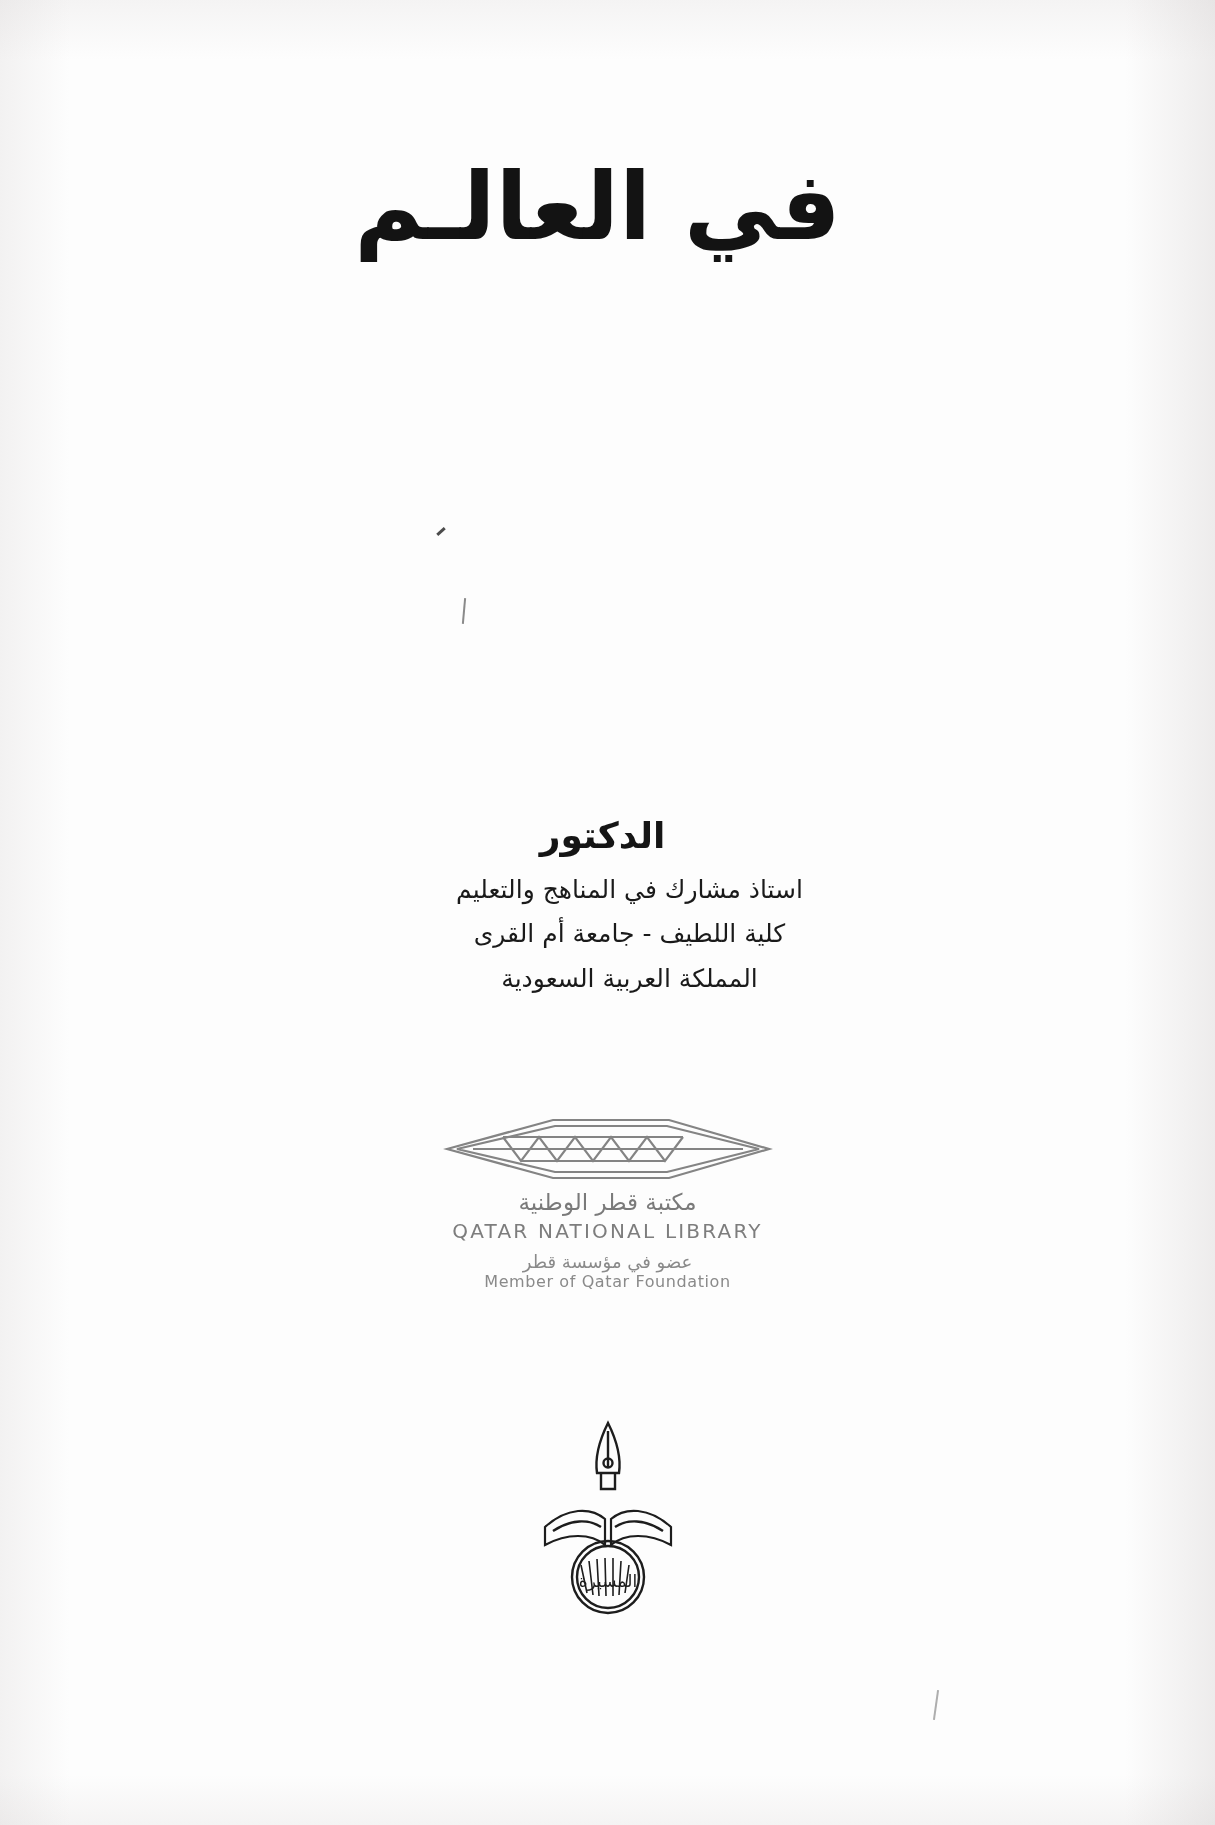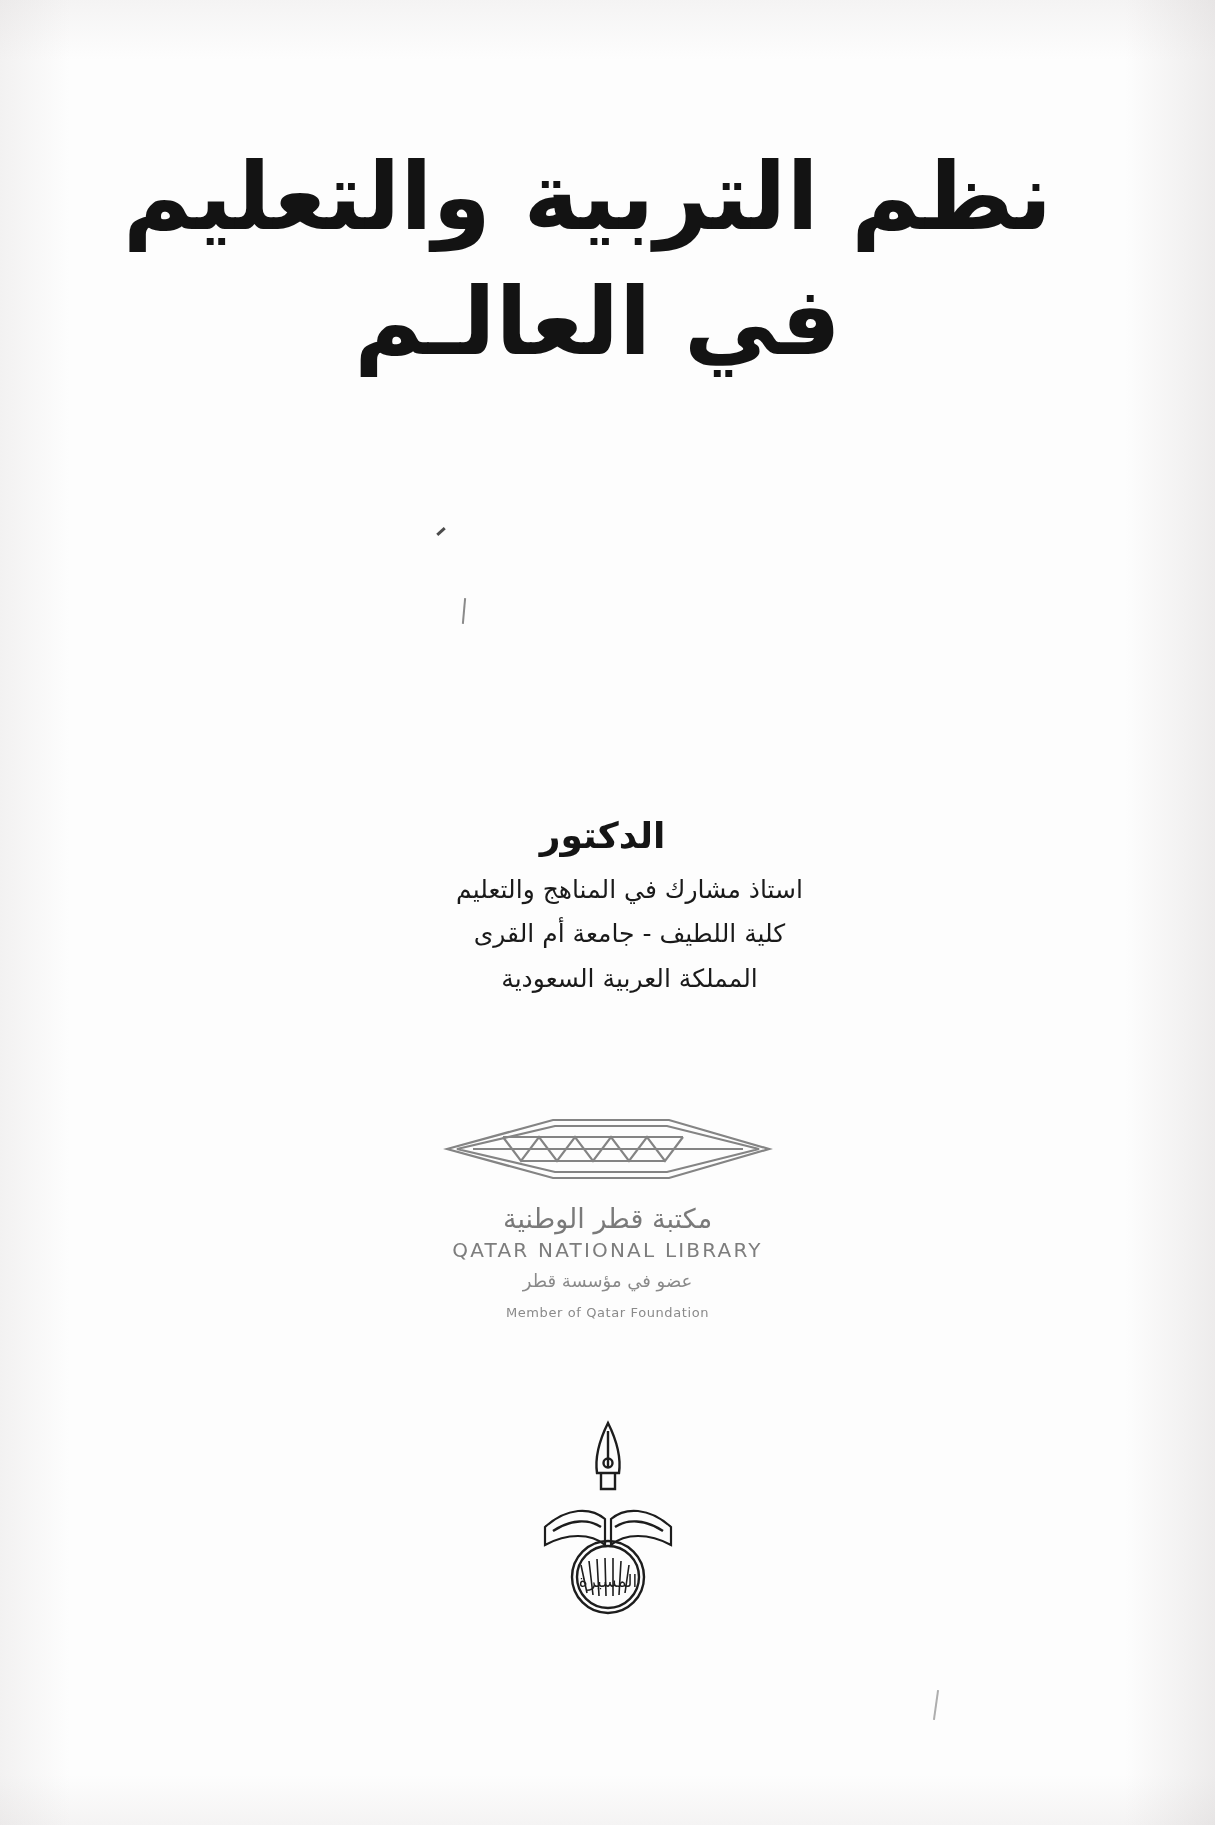--- a/index.html
+++ b/index.html
@@ -134,65 +134,64 @@
     flex-direction: column;
     align-items: center;
     color: #6f6f6f;
   }
   .stamp-diamond {
     width: 330px;
     height: 68px;
     opacity: .85;
   }
   .stamp-ar-1 {
-    margin-top: 20px;
-    font-size: 27px;
+    margin-top: 6px;
+    font-size: 23px;
     letter-spacing: 3px;
     direction: rtl;
     color: #7a7a7a;
   }
   .stamp-en-1 {
     font-size: 20px;
     letter-spacing: 2.2px;
     color: #7d7d7d;
     margin-top: 4px;
   }
   .stamp-ar-2 {
     margin-top: 8px;
     font-size: 18px;
     letter-spacing: 3px;
     direction: rtl;
     color: #8a8a8a;
   }
   .stamp-en-2 {
-    font-size: 13px;
+    font-size: 16px;
     letter-spacing: .6px;
     color: #8a8a8a;
-    margin-top: 14px;
+    margin-top: 0;
   }
 
   
   .publisher-logo {
     position: absolute;
     top: 1415px;
     left: 0;
     right: 0;
     display: flex;
     justify-content: center;
   }
   .publisher-logo svg { display: block; }
 </style>
 </head>
 <body>
 
 <div class="page">
   <div class="content">
 
     <div class="title-block">
-      <div class="title-line-1">نظم التربية والتعليم</div>
       <div class="title-line-2">في العالـم</div>
     </div>
 
     <div class="ink-mark-1"></div>
     <div class="ink-mark-2"></div>
     <div class="ink-mark-3"></div>
 
     <div class="author-block">
       <div class="author-honorific">الدكتور</div>
       <div class="author-affiliation">

